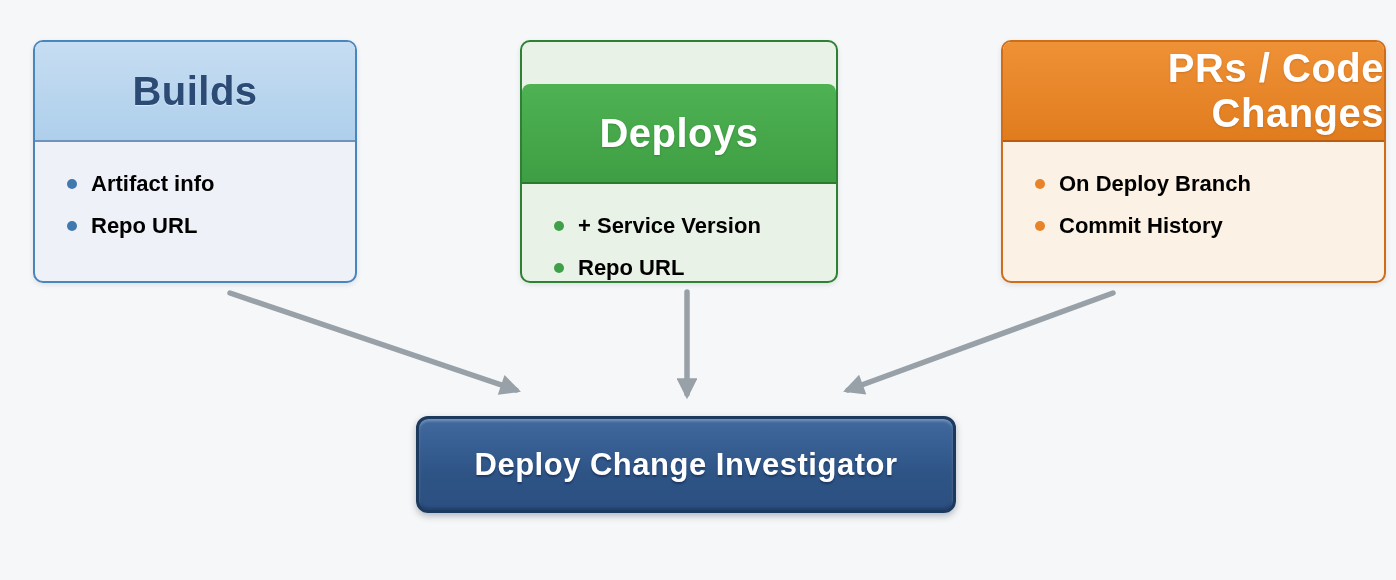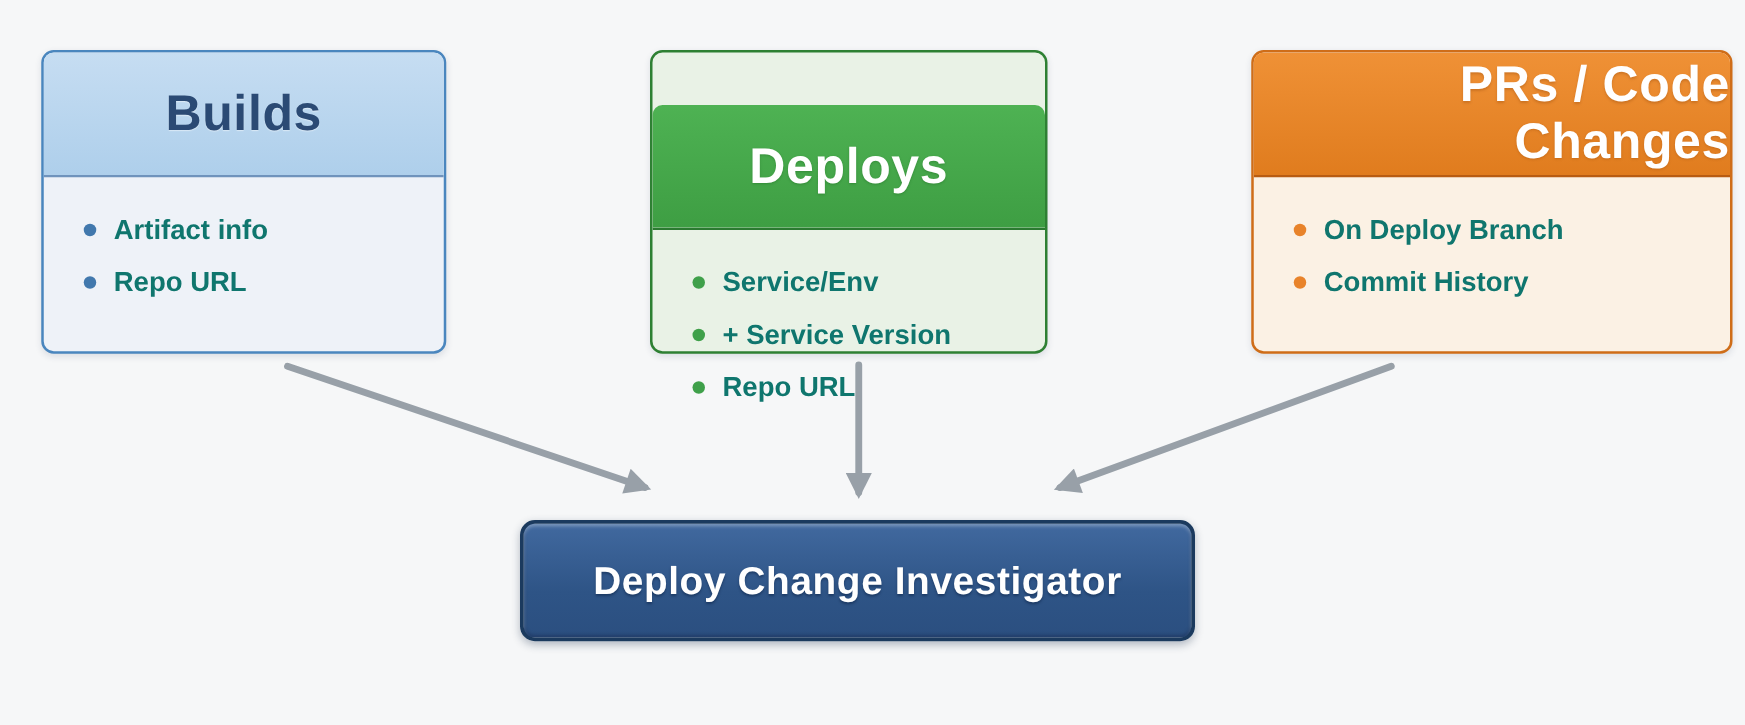--- a/index.html
+++ b/index.html
@@ -37,21 +37,21 @@
   }
   .card-body {
     padding: 21px 10px 0 32px;
   }
   .item {
     display: flex;
     align-items: center;
     height: 42px;
     font-size: 22px;
     font-weight: bold;
-    color: #0f766e;
+    color: #000000;
   }
   .dot {
     width: 10px;
     height: 10px;
     border-radius: 50%;
     margin-right: 14px;
     flex: 0 0 auto;
   }
   
   .card-builds {
@@ -141,24 +141,20 @@
         <span>Repo URL</span>
       </div>
     </div>
   </div>
 
   <div class="card card-deploys">
     <div class="card-header">Deploys</div>
     <div class="card-body">
       <div class="item">
         <span class="dot"></span>
-        <span>Service/Env</span>
-      </div>
-      <div class="item">
-        <span class="dot"></span>
         <span>+ Service Version</span>
       </div>
       <div class="item">
         <span class="dot"></span>
         <span>Repo URL</span>
       </div>
     </div>
   </div>
 
   <div class="card card-prs">

